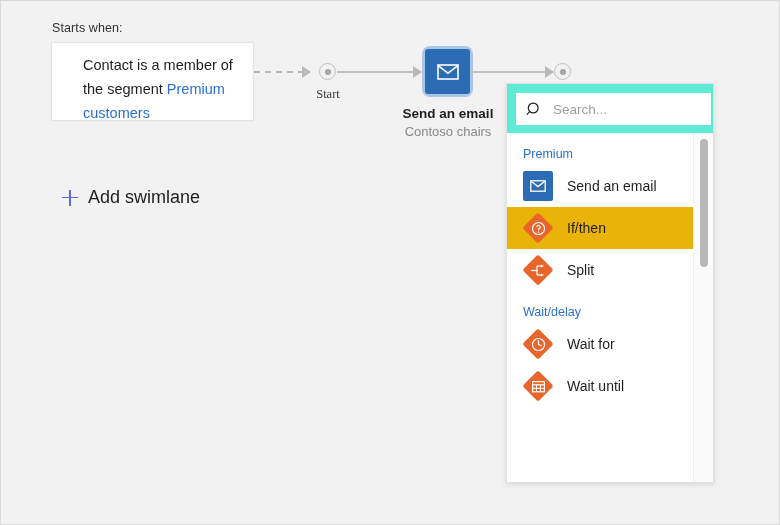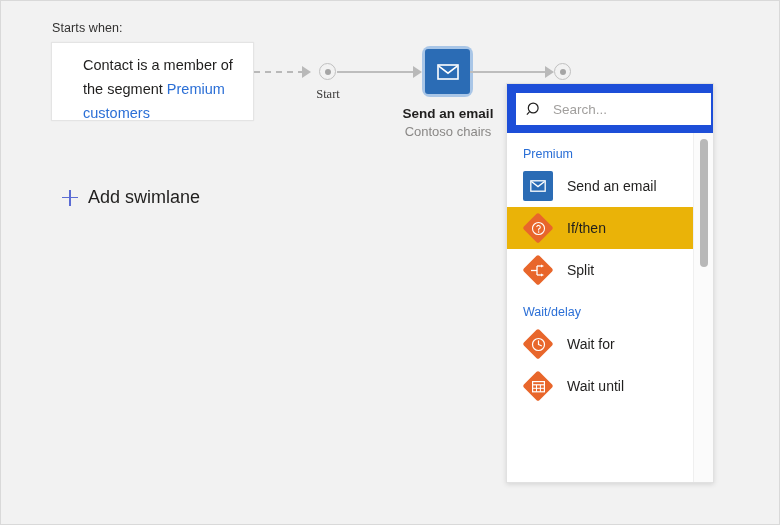--- a/index.html
+++ b/index.html
@@ -261,21 +261,21 @@
     height: 400px;
     background: #f4f4f4;
     border: 1px solid #e1e1e1;
     box-sizing: border-box;
     box-shadow: 0 1.6px 5px rgba(0,0,0,0.12);
     display: flex;
     flex-direction: column;
   }
   .panel-search-area {
     padding: 9px 2px 8px 9px;
-    background: #1d4ed8;
+    background: #5eead4;
   }
   .search-box {
     display: flex;
     align-items: center;
     height: 30px;
     background: #ffffff;
     border: 1px solid #ffffff;
     padding: 0 8px;
   }
   .search-icon {

